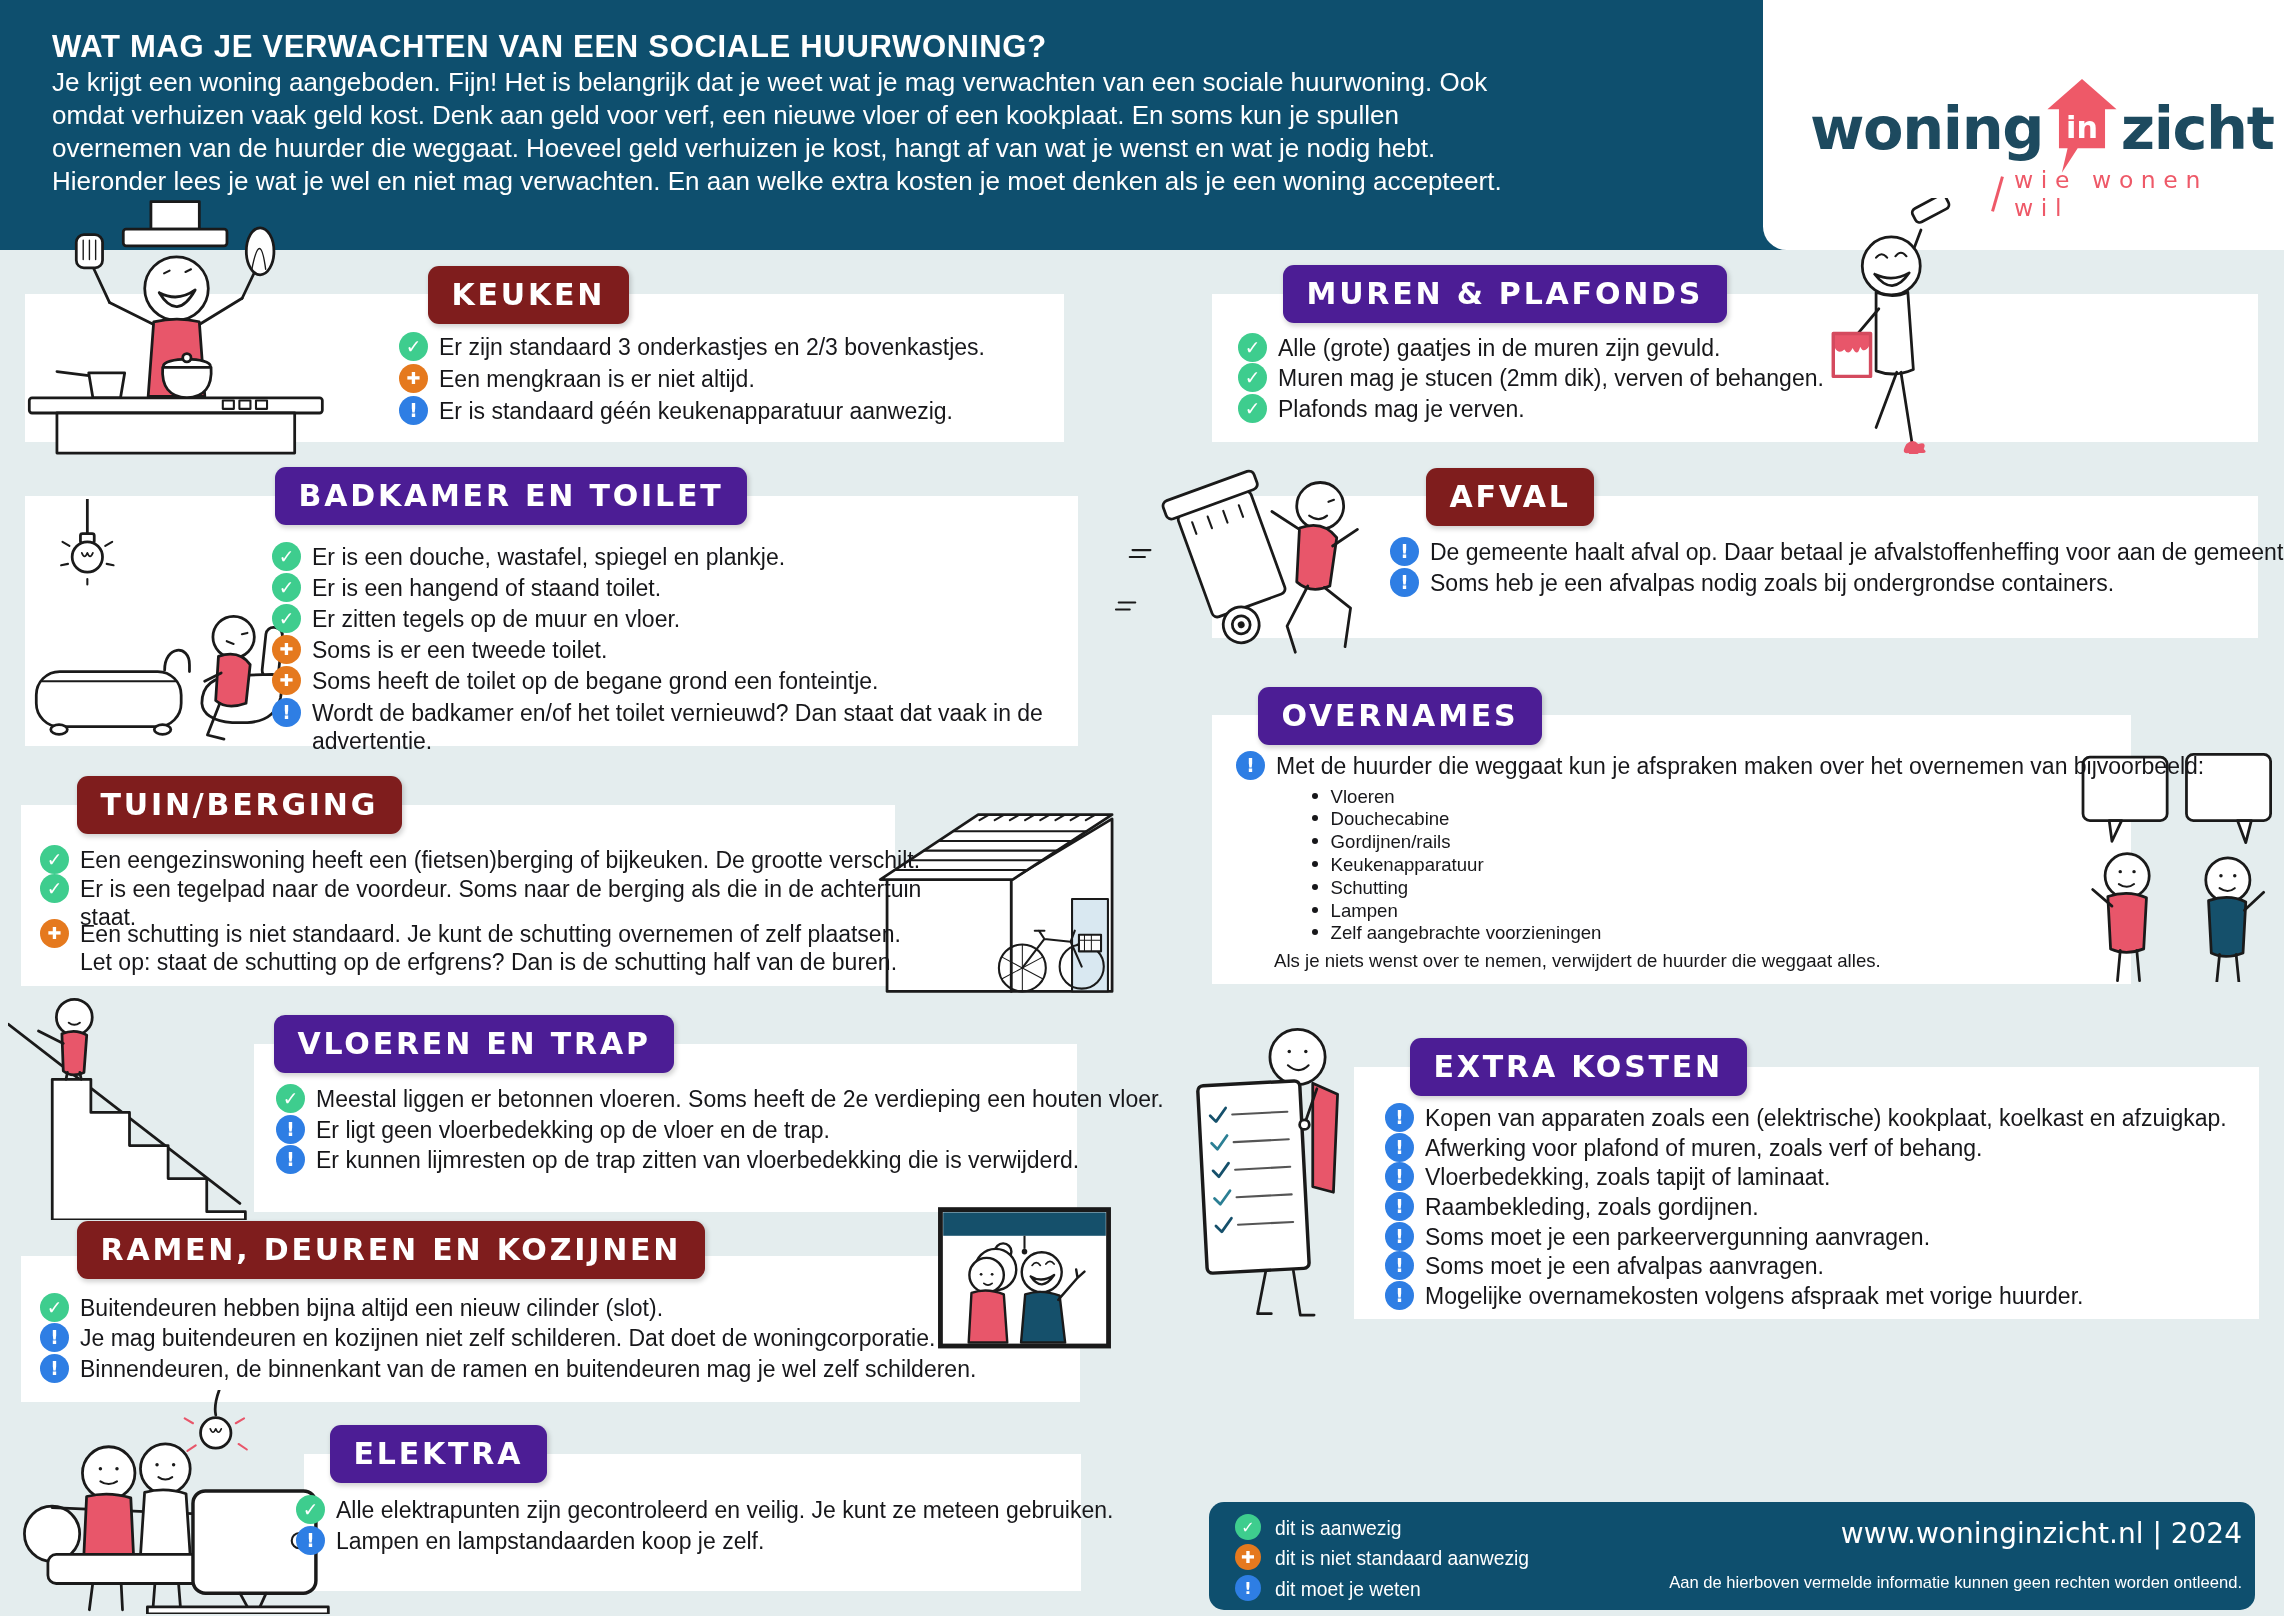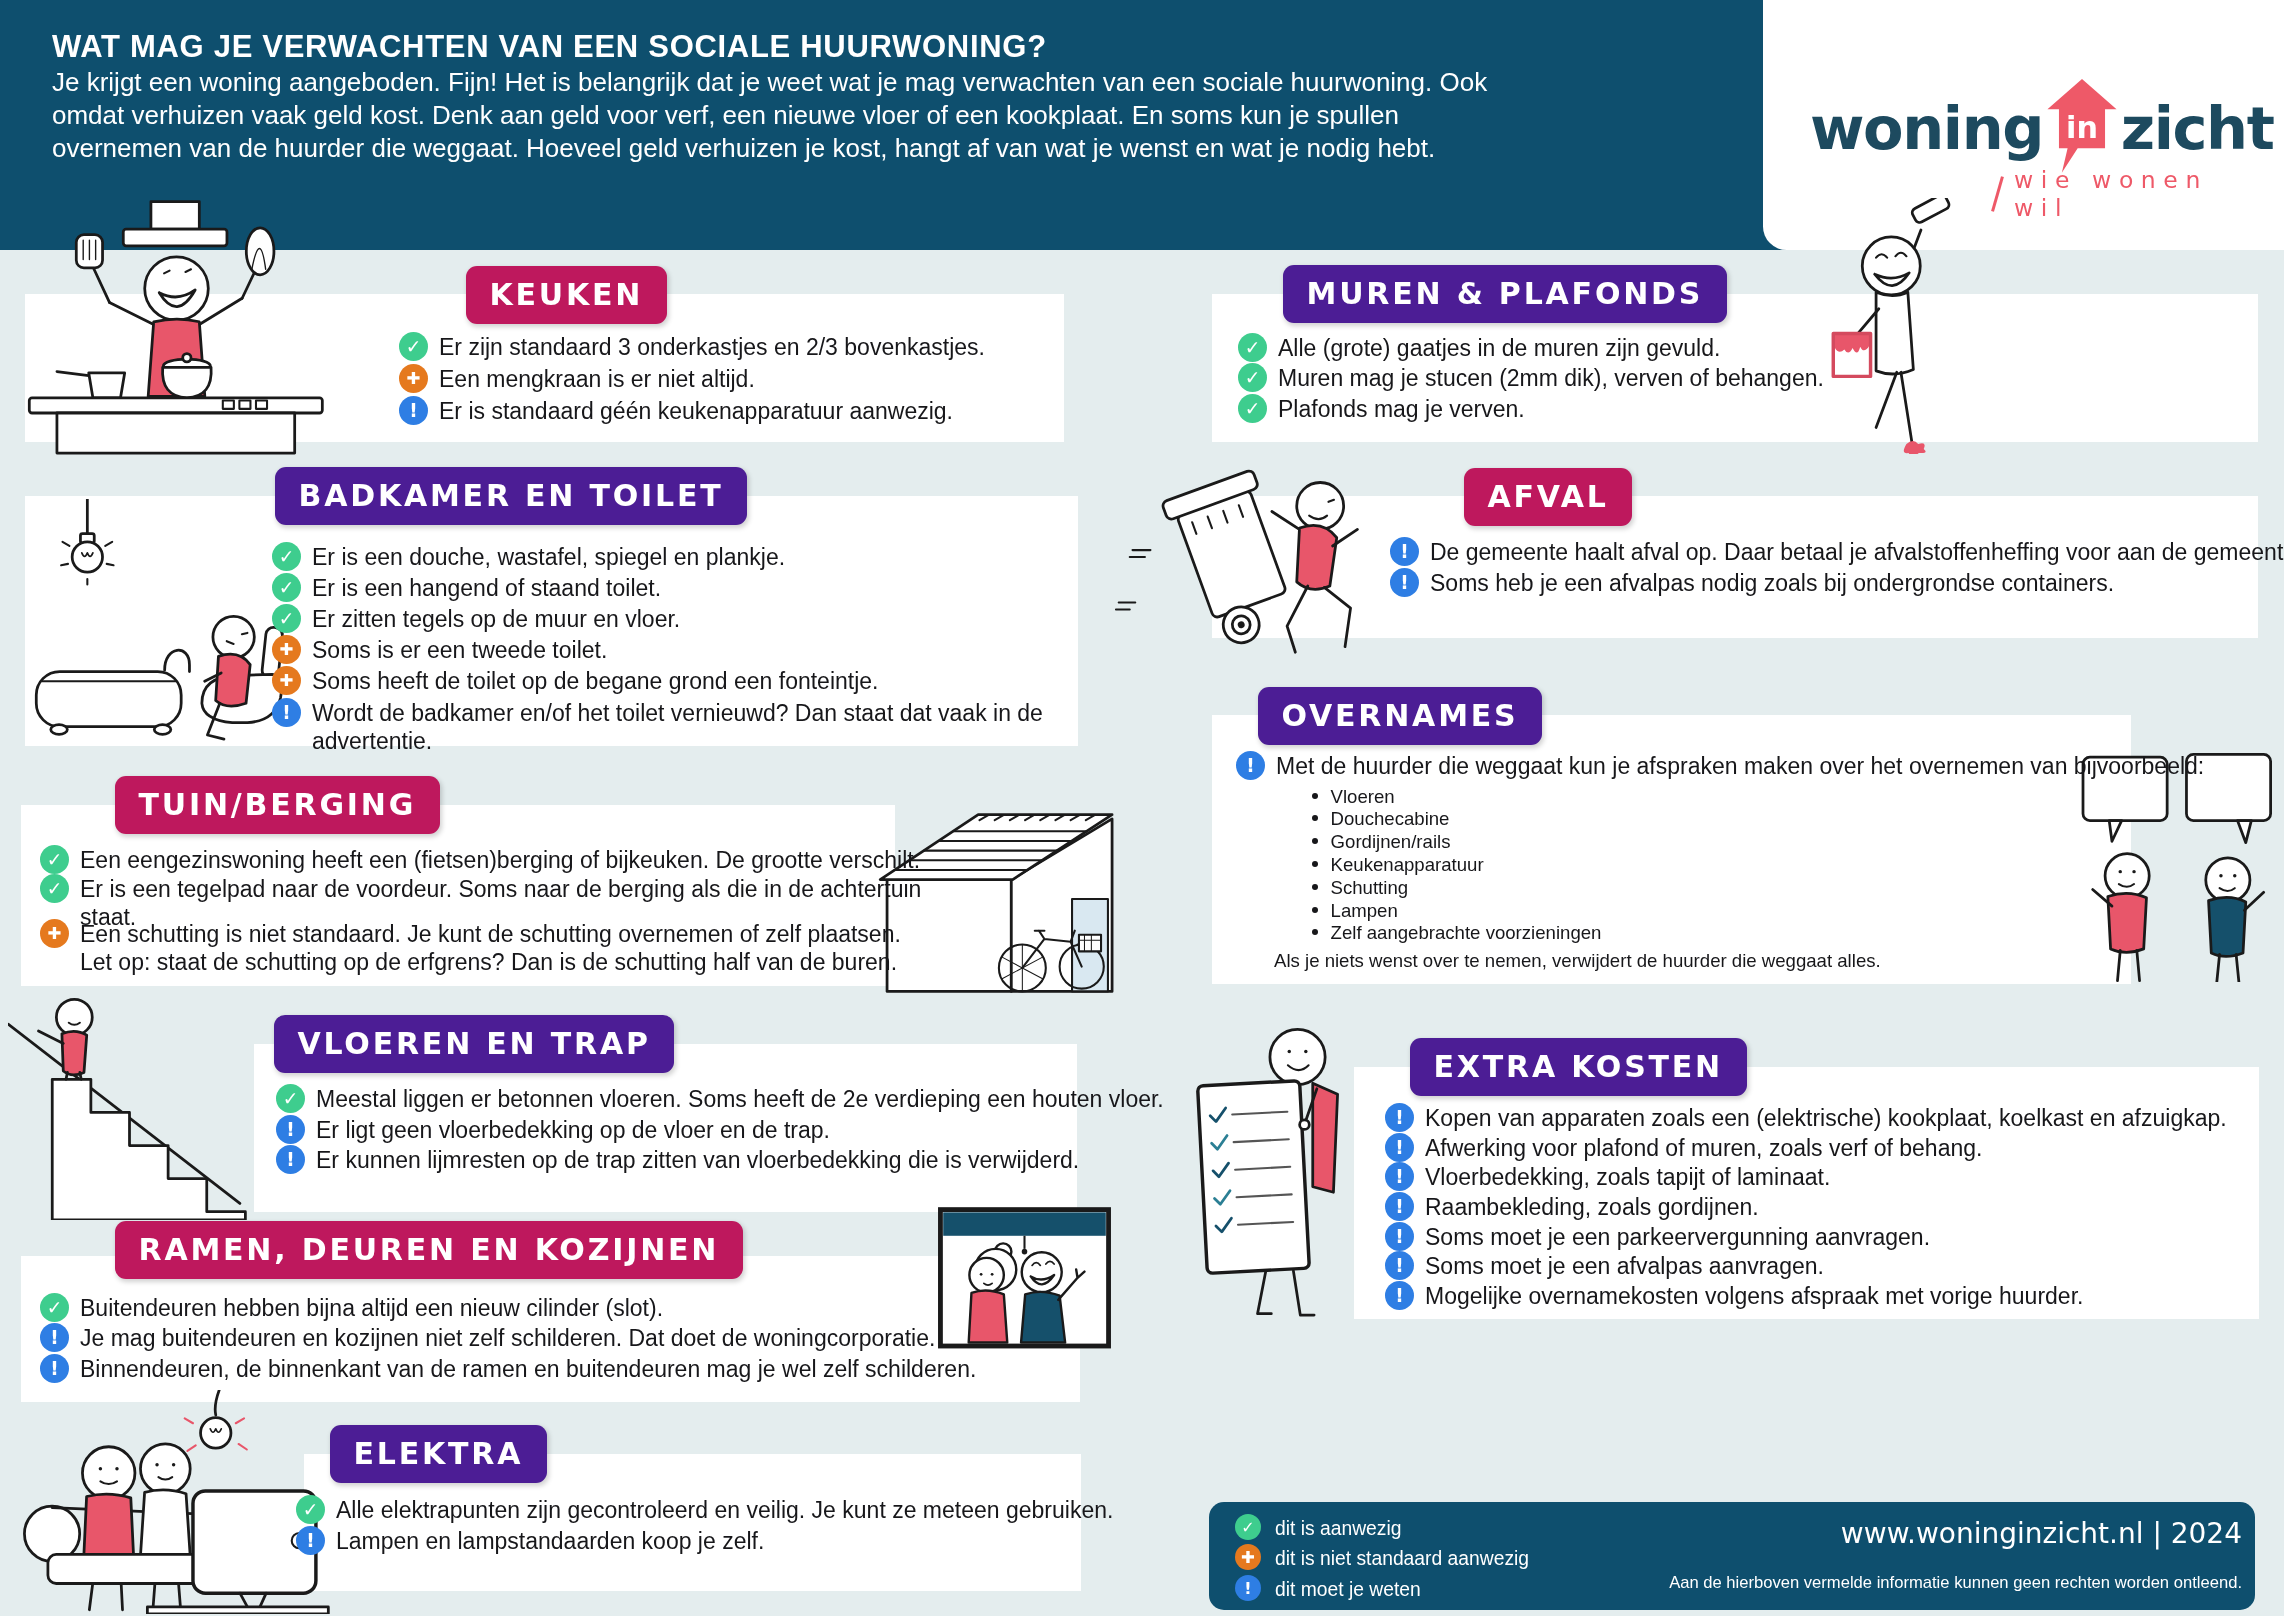--- a/index.html
+++ b/index.html
@@ -15,21 +15,21 @@
   .logo-word{font-size:59px;font-weight:bold;color:#1d4a5f;letter-spacing:-1.4px;font-family:"DejaVu Sans",sans-serif;}
   .logo-house{width:72px;height:104px;margin:0 2.8px;}
   .logo-tagline{position:absolute;left:1996px;top:166px;width:262px;display:flex;align-items:center;justify-content:flex-end;color:#ee5968;font-size:23.5px;letter-spacing:7.6px;font-family:"DejaVu Sans",sans-serif;}
   .tag-slash{display:inline-block;width:0;height:36px;border-left:3.5px solid #ee5968;transform:rotate(16deg);margin-right:15px;}
 
   
   .band{position:absolute;background:#fff;}
   .badge{position:absolute;height:58px;line-height:58px;padding:0 23.5px;border-radius:11px;color:#fff;
          font-size:30px;font-weight:bold;letter-spacing:2.8px;font-family:"DejaVu Sans",sans-serif;
          box-shadow:1.4px 2.8px 5.5px rgba(0,0,0,.18);white-space:nowrap;}
-  .badge.pink{background:#be185d;margin-left:38px;}
+  .badge.pink{background:#7f1d1d;}
   .badge.teal{background:#4c1d95;}
 
   
   .item{position:absolute;display:flex;gap:11px;align-items:flex-start;font-size:23px;line-height:28px;color:#17171a;}
   .item .txt{white-space:pre-line;padding-top:1.4px;}
   .ic{width:29px;height:29px;border-radius:50%;flex:0 0 29px;display:flex;align-items:center;justify-content:center;
       color:#fff;font-weight:bold;font-size:18.6px;font-family:"DejaVu Sans",sans-serif;}
   .ic-check{background:#3ecd8e;}
   .ic-plus{background:#e5791e;}
   .ic-excl{background:#2e7ee4;}
@@ -54,20 +54,21 @@
 <body>
 
 <div id="canvas">
 
   <div class="header">
     <div class="page-title">WAT MAG JE VERWACHTEN VAN EEN SOCIALE HUURWONING?</div>
     <div class="intro">
       <div>Je krijgt een woning aangeboden. Fijn! Het is belangrijk dat je weet wat je mag verwachten van een sociale huurwoning. Ook</div>
       <div>omdat verhuizen vaak geld kost. Denk aan geld voor verf, een nieuwe vloer of een kookplaat. En soms kun je spullen</div>
       <div>overnemen van de huurder die weggaat. Hoeveel geld verhuizen je kost, hangt af van wat je wenst en wat je nodig hebt.</div>
+      <div>Hieronder lees je wat je wel en niet mag verwachten. En aan welke extra kosten je moet denken als je een woning accepteert.</div>
     </div>
   </div>
 
   <div class="logo-panel"></div>
   <div class="logo-row">
     <span class="logo-word">woning</span>
     <svg class="logo-house" viewBox="0 0 100 140">
       <path d="M50 2 L98 44 L82 44 L82 98 L44 98 L22 132 L30 98 L18 98 L18 44 L2 44 Z" fill="#ee5968"></path>
       <text x="50" y="84" font-size="42" font-weight="bold" fill="#fff" text-anchor="middle" font-family="DejaVu Sans, sans-serif">in</text>
     </svg>

